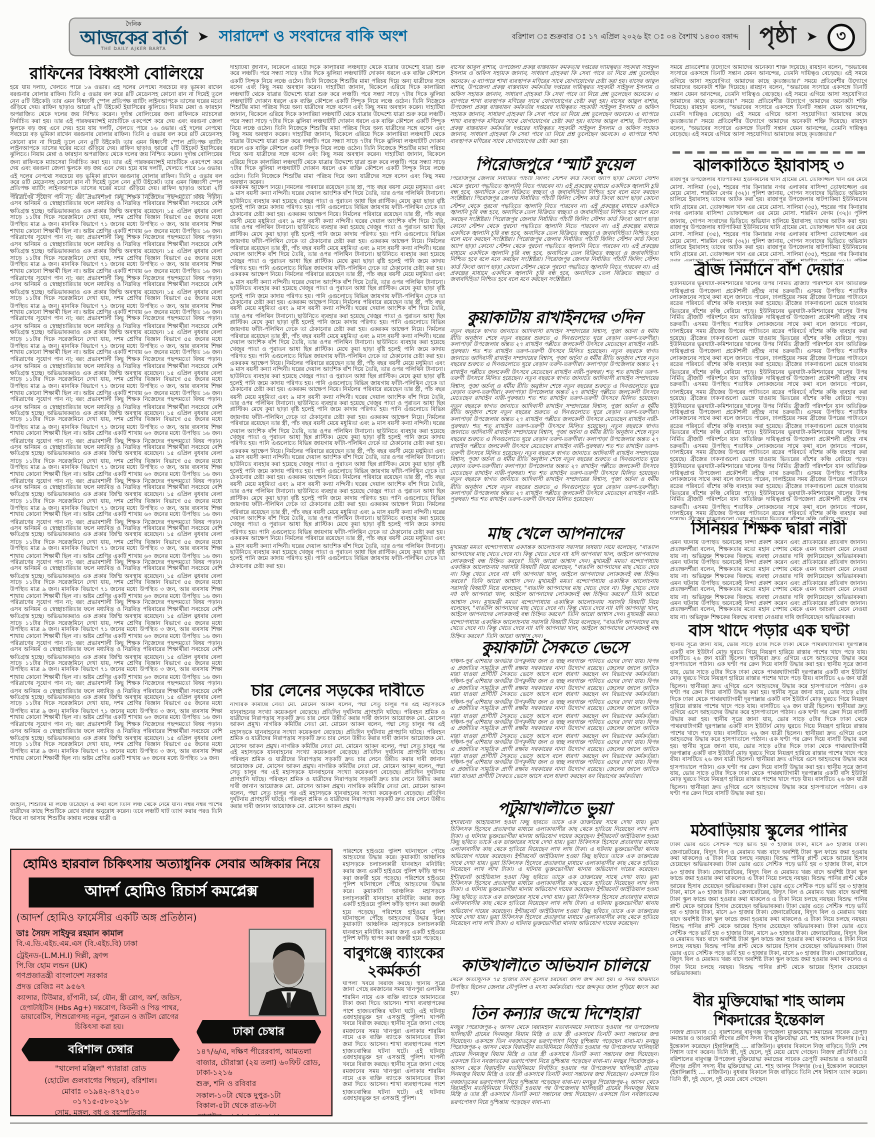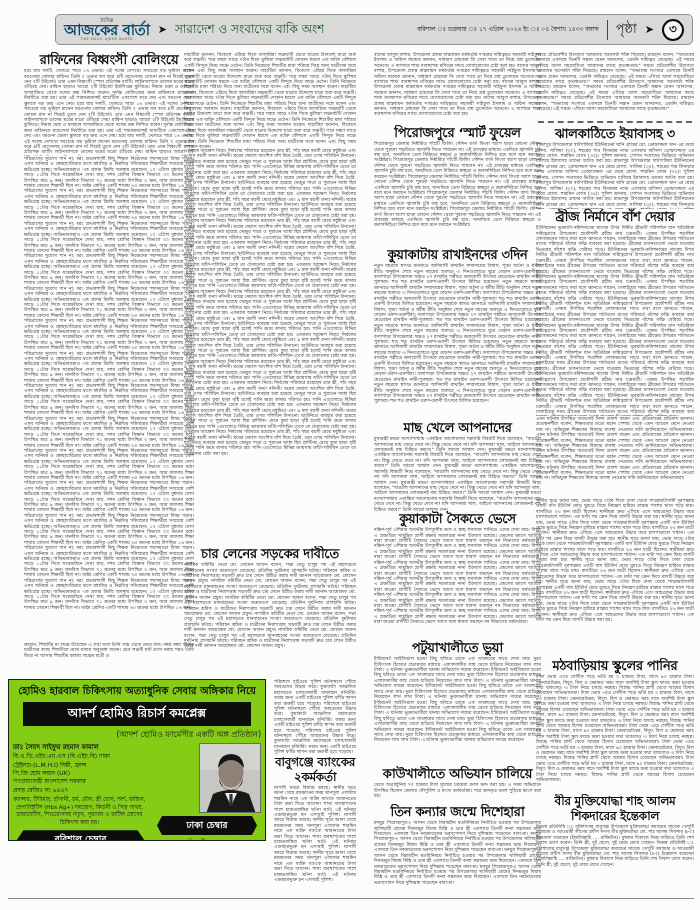--- a/index.html
+++ b/index.html
@@ -9,55 +9,55 @@
 
   
   .masthead { position:absolute; left:55px; top:14px; width:638px; height:31px;
               background:#d9d9d7; border:1px solid #8f8f8d; border-radius:5px;
               display:flex; align-items:center; padding:0 8px; gap:8px; }
   .logo-block { text-align:center; line-height:1; white-space:nowrap; }
   .logo-daily { font-size:5px; color:#222; }
   .logo-name  { font-size:15px; font-weight:bold; letter-spacing:-0.5px; color:#0c4a6e; }
   .logo-sub   { font-size:3.5px; color:#555; letter-spacing:0.5px; }
   .m-arrow { font-size:11px; line-height:1; color:#111; }
-  .section-title { font-size:12px; color:#14532d; white-space:nowrap; overflow:hidden; }
+  .section-title { font-size:12px; color:#0369a1; white-space:nowrap; overflow:hidden;font-weight:bold; }
   .dateline { margin-left:auto; font-size:6px; color:#222; white-space:nowrap; overflow:hidden; max-width:235px; }
   .m-sep { width:1px; height:20px; background:#444; flex:none; }
-  .page-label { font-size:13px; font-weight:normal; white-space:nowrap; }
+  .page-label { font-size:18px; font-weight:bold; white-space:nowrap; }
   .page-circle { width:22px; height:22px; border:2.5px solid #0c0c0c; border-radius:50%;
                  background:#f6f6f4; display:flex; align-items:center; justify-content:center;
                  font-size:12px; font-weight:bold; flex:none; }
 
   
   .col { position:absolute; top:52px; overflow:hidden; }
-  #col1  { left:24px;   width:170px; height:625px; }
+  #col1  { left:8px;   width:170px; height:625px; }
   #col2  { left:184px; width:172px; height:628px; }
-  #col3  { left:374px; width:167px; height:845px; }
+  #col3  { left:360px; width:167px; height:845px;font-style:italic; }
   #col4  { left:536px; width:158px; height:845px; }
   #col2b { position:absolute; left:274px; top:679px; width:82px; height:214px; overflow:hidden; }
 
   .article { overflow:hidden; }
   .hl { font-weight:bold; text-align:center; font-size:13px; line-height:1.25;
         white-space:nowrap; overflow:hidden; color:#0a0a0a; letter-spacing:-0.3px; }
   .hl.wrap { white-space:normal; font-size:12px; }
   .body { font-size:4.6px; line-height:1.18; text-align:justify; color:#2d2d2b;
           overflow:hidden; word-break:break-word; height:100%; }
   .article .body { height:auto; }
   .body.center { text-align:center; }
   .dash-divider { border-top:2px dashed #666; margin:3px 2px; }
   .bottom-rule { position:absolute; left:8px; top:898px; width:686px; height:1px; background:#8a8a88; }
 
   
-  .ad { position:absolute; left:8px; top:679px; width:258px; height:162px;
-        border:1.5px solid #1d1d1b; background:#84cc16; padding:3px 4px; overflow:hidden; }
+  .ad { position:absolute; left:8px; top:679px; width:258px; height:214px;
+        border:1.5px solid #1d1d1b; background:#fca5a5; padding:3px 4px; overflow:hidden; }
   .ad-tagline { font-size:10px; font-weight:bold; text-align:center; white-space:nowrap;
                 overflow:hidden; color:#0a0a0a; }
   .ad-titlebar { background:#0d0d0b; color:#fff; font-size:12px; font-weight:bold;
                  text-align:center; margin:2px 10px; padding:2px 0; white-space:nowrap; overflow:hidden; }
-  .ad-subtitle { font-size:8px; text-align:right; margin-bottom:2px; white-space:nowrap; overflow:hidden; }
+  .ad-subtitle { font-size:8px; text-align:left; margin-bottom:2px; white-space:nowrap; overflow:hidden; }
   .ad-cols { display:flex; gap:5px; }
   .ad-left { flex:1.25; min-width:0; }
   .ad-right { flex:1; min-width:0; }
   .doc-info { font-size:6px; line-height:1.4; padding-right:2px; }
   .doc-info .b0 { font-weight:bold; font-size:6.6px; }
   .photo { width:62px; height:70px; border:1px solid #6b6b69; background:#c9c9c5;
            margin:0 0 3px auto; overflow:hidden; }
   .treatments { font-size:5.6px; text-align:center; line-height:1.35; padding:2px 2px 2px 0; color:#222; }
   .ribbon { background:#0d0d0b; color:#fff; text-align:center; font-weight:bold; font-size:9px;
             padding:2px 0; margin:2px 4px 3px 4px; white-space:nowrap; overflow:hidden;
@@ -162,23 +162,25 @@
     <div class="dash-divider"></div>
     <div class="article" style="height:83px">
       <div class="hl">ঝালকাঠিতে ইয়াবাসহ ৩</div>
       <div class="body">রাজাপুর উপজেলার ষাটপাকিয়া ইউনিয়নের ঘানি গ্রামের মো. তোফাজ্জল খান এর মেয়ে মোসা. সালিমা (৩৫), শহরের পার কিনারার নগর এলাকার বাসিন্দা তোফাজ্জেল এর মেয়ে মোসা. শারমিন বেগম (৩২)। পুলিশ জানায়, গোপন সংবাদের ভিত্তিতে অভিযান চালিয়ে ইয়াবাসহ তাদের আটক করা হয়। রাজাপুর উপজেলার ষাটপাকিয়া ইউনিয়নের ঘানি গ্রামের মো. তোফাজ্জল খান এর মেয়ে মোসা. সালিমা (৩৫), শহরের পার কিনারার নগর এলাকার বাসিন্দা তোফাজ্জেল এর মেয়ে মোসা. শারমিন বেগম (৩২)। পুলিশ জানায়, গোপন সংবাদের ভিত্তিতে অভিযান চালিয়ে ইয়াবাসহ তাদের আটক করা হয়। রাজাপুর উপজেলার ষাটপাকিয়া ইউনিয়নের ঘানি গ্রামের মো. তোফাজ্জল খান এর মেয়ে মোসা. সালিমা (৩৫), শহরের পার কিনারার নগর এলাকার বাসিন্দা তোফাজ্জেল এর মেয়ে মোসা. শারমিন বেগম (৩২)। পুলিশ জানায়, গোপন সংবাদের ভিত্তিতে অভিযান চালিয়ে ইয়াবাসহ তাদের আটক করা হয়। রাজাপুর উপজেলার ষাটপাকিয়া ইউনিয়নের ঘানি গ্রামের মো. তোফাজ্জল খান এর মেয়ে মোসা. সালিমা (৩৫), শহরের পার কিনারার নগর এলাকার বাসিন্দা তোফাজ্জেল এর মেয়ে মোসা. শারমিন বেগম (৩২)। পুলিশ জানায়, গোপন সংবাদের ভিত্তিতে অভিযান চালিয়ে ইয়াবাসহ তাদের আটক করা হয়।</div>
     </div>
     <div class="article" style="height:207px">
       <div class="hl">ব্রীজ নির্মানে বাঁশ দেয়ার</div>
       <div class="body">ইউনিয়নের ভূরঘাটা-কমিশনারের খালের উপর নির্মিত ব্রীজটি পরিদর্শনে যান অতিরিক্ত দায়িত্বপ্রাপ্ত উপজেলা প্রকৌশলী রহীন্দ্র নাথ চক্রবর্তী। এসময় উপস্থিত শতাধিক লোকজনের সাথে কথা বলে জানতে পারেন, ঢালাইয়ের সময় ব্রীজের উপরের পাটাতনে রডের পরিবর্তে বাঁশের কঞ্চি ব্যবহার করা হয়েছে। ব্রীজের ঢাকনাগুলো ভেঙ্গে যাওয়ায় ভিতরের বাঁশের কঞ্চি বেরিয়ে পড়ে। ইউনিয়নের ভূরঘাটা-কমিশনারের খালের উপর নির্মিত ব্রীজটি পরিদর্শনে যান অতিরিক্ত দায়িত্বপ্রাপ্ত উপজেলা প্রকৌশলী রহীন্দ্র নাথ চক্রবর্তী। এসময় উপস্থিত শতাধিক লোকজনের সাথে কথা বলে জানতে পারেন, ঢালাইয়ের সময় ব্রীজের উপরের পাটাতনে রডের পরিবর্তে বাঁশের কঞ্চি ব্যবহার করা হয়েছে। ব্রীজের ঢাকনাগুলো ভেঙ্গে যাওয়ায় ভিতরের বাঁশের কঞ্চি বেরিয়ে পড়ে। ইউনিয়নের ভূরঘাটা-কমিশনারের খালের উপর নির্মিত ব্রীজটি পরিদর্শনে যান অতিরিক্ত দায়িত্বপ্রাপ্ত উপজেলা প্রকৌশলী রহীন্দ্র নাথ চক্রবর্তী। এসময় উপস্থিত শতাধিক লোকজনের সাথে কথা বলে জানতে পারেন, ঢালাইয়ের সময় ব্রীজের উপরের পাটাতনে রডের পরিবর্তে বাঁশের কঞ্চি ব্যবহার করা হয়েছে। ব্রীজের ঢাকনাগুলো ভেঙ্গে যাওয়ায় ভিতরের বাঁশের কঞ্চি বেরিয়ে পড়ে। ইউনিয়নের ভূরঘাটা-কমিশনারের খালের উপর নির্মিত ব্রীজটি পরিদর্শনে যান অতিরিক্ত দায়িত্বপ্রাপ্ত উপজেলা প্রকৌশলী রহীন্দ্র নাথ চক্রবর্তী। এসময় উপস্থিত শতাধিক লোকজনের সাথে কথা বলে জানতে পারেন, ঢালাইয়ের সময় ব্রীজের উপরের পাটাতনে রডের পরিবর্তে বাঁশের কঞ্চি ব্যবহার করা হয়েছে। ব্রীজের ঢাকনাগুলো ভেঙ্গে যাওয়ায় ভিতরের বাঁশের কঞ্চি বেরিয়ে পড়ে। ইউনিয়নের ভূরঘাটা-কমিশনারের খালের উপর নির্মিত ব্রীজটি পরিদর্শনে যান অতিরিক্ত দায়িত্বপ্রাপ্ত উপজেলা প্রকৌশলী রহীন্দ্র নাথ চক্রবর্তী। এসময় উপস্থিত শতাধিক লোকজনের সাথে কথা বলে জানতে পারেন, ঢালাইয়ের সময় ব্রীজের উপরের পাটাতনে রডের পরিবর্তে বাঁশের কঞ্চি ব্যবহার করা হয়েছে। ব্রীজের ঢাকনাগুলো ভেঙ্গে যাওয়ায় ভিতরের বাঁশের কঞ্চি বেরিয়ে পড়ে। ইউনিয়নের ভূরঘাটা-কমিশনারের খালের উপর নির্মিত ব্রীজটি পরিদর্শনে যান অতিরিক্ত দায়িত্বপ্রাপ্ত উপজেলা প্রকৌশলী রহীন্দ্র নাথ চক্রবর্তী। এসময় উপস্থিত শতাধিক লোকজনের সাথে কথা বলে জানতে পারেন, ঢালাইয়ের সময় ব্রীজের উপরের পাটাতনে রডের পরিবর্তে বাঁশের কঞ্চি ব্যবহার করা হয়েছে। ব্রীজের ঢাকনাগুলো ভেঙ্গে যাওয়ায় ভিতরের বাঁশের কঞ্চি বেরিয়ে পড়ে। ইউনিয়নের ভূরঘাটা-কমিশনারের খালের উপর নির্মিত ব্রীজটি পরিদর্শনে যান অতিরিক্ত দায়িত্বপ্রাপ্ত উপজেলা প্রকৌশলী রহীন্দ্র নাথ চক্রবর্তী। এসময় উপস্থিত শতাধিক লোকজনের সাথে কথা বলে জানতে পারেন, ঢালাইয়ের সময় ব্রীজের উপরের পাটাতনে রডের পরিবর্তে বাঁশের কঞ্চি ব্যবহার করা হয়েছে। ব্রীজের ঢাকনাগুলো ভেঙ্গে যাওয়ায় ভিতরের বাঁশের কঞ্চি বেরিয়ে পড়ে। ইউনিয়নের ভূরঘাটা-কমিশনারের খালের উপর নির্মিত ব্রীজটি পরিদর্শনে যান অতিরিক্ত দায়িত্বপ্রাপ্ত উপজেলা প্রকৌশলী রহীন্দ্র নাথ চক্রবর্তী। এসময় উপস্থিত শতাধিক লোকজনের সাথে কথা বলে জানতে পারেন, ঢালাইয়ের সময় ব্রীজের উপরের পাটাতনে রডের পরিবর্তে বাঁশের কঞ্চি ব্যবহার করা হয়েছে। ব্রীজের ঢাকনাগুলো ভেঙ্গে যাওয়ায় ভিতরের বাঁশের কঞ্চি বেরিয়ে পড়ে।</div>
     </div>
     <div class="article" style="height:82px">
+      <div class="hl">সিনিয়র শিক্ষক দ্বারা নারী</div>
       <div class="body">এমন ঘটনায় উপস্থিত অনেকেই নিন্দা প্রকাশ করেন এবং প্রতিকারের প্রতিবাদ জানান। প্রত্যক্ষদর্শীরা বলেন, শিক্ষকতার মতো মহান পেশায় থেকে এমন আচরণ মেনে নেওয়া যায় না। অভিযুক্ত শিক্ষকের বিরুদ্ধে ব্যবস্থা নেওয়ার দাবি জানিয়েছেন অভিভাবকরা। এমন ঘটনায় উপস্থিত অনেকেই নিন্দা প্রকাশ করেন এবং প্রতিকারের প্রতিবাদ জানান। প্রত্যক্ষদর্শীরা বলেন, শিক্ষকতার মতো মহান পেশায় থেকে এমন আচরণ মেনে নেওয়া যায় না। অভিযুক্ত শিক্ষকের বিরুদ্ধে ব্যবস্থা নেওয়ার দাবি জানিয়েছেন অভিভাবকরা। এমন ঘটনায় উপস্থিত অনেকেই নিন্দা প্রকাশ করেন এবং প্রতিকারের প্রতিবাদ জানান। প্রত্যক্ষদর্শীরা বলেন, শিক্ষকতার মতো মহান পেশায় থেকে এমন আচরণ মেনে নেওয়া যায় না। অভিযুক্ত শিক্ষকের বিরুদ্ধে ব্যবস্থা নেওয়ার দাবি জানিয়েছেন অভিভাবকরা। এমন ঘটনায় উপস্থিত অনেকেই নিন্দা প্রকাশ করেন এবং প্রতিকারের প্রতিবাদ জানান। প্রত্যক্ষদর্শীরা বলেন, শিক্ষকতার মতো মহান পেশায় থেকে এমন আচরণ মেনে নেওয়া যায় না। অভিযুক্ত শিক্ষকের বিরুদ্ধে ব্যবস্থা নেওয়ার দাবি জানিয়েছেন অভিভাবকরা।</div>
     </div>
     <div class="article" style="height:160px">
+      <div class="hl">বাস খাদে পড়ার এক ঘণ্টা</div>
       <div class="body">স্থানীয় সূত্রে জানা যায়, ভোর সাড়ে ৫টার দিকে ঢাকা থেকে পাথরঘাটাগামী দূরপাল্লার একটি বাস ইউটার্ন মোড় ঘুরতে গিয়ে নিয়ন্ত্রণ হারিয়ে রাস্তার পাশের খাদে পড়ে যায়। বাসটিতে ২৬ জন যাত্রী ছিলেন। স্থানীয়রা দ্রুত এগিয়ে এসে আহতদের উদ্ধার করে হাসপাতালে পাঠান। এক ঘণ্টা পর ক্রেন দিয়ে বাসটি উদ্ধার করা হয়। স্থানীয় সূত্রে জানা যায়, ভোর সাড়ে ৫টার দিকে ঢাকা থেকে পাথরঘাটাগামী দূরপাল্লার একটি বাস ইউটার্ন মোড় ঘুরতে গিয়ে নিয়ন্ত্রণ হারিয়ে রাস্তার পাশের খাদে পড়ে যায়। বাসটিতে ২৬ জন যাত্রী ছিলেন। স্থানীয়রা দ্রুত এগিয়ে এসে আহতদের উদ্ধার করে হাসপাতালে পাঠান। এক ঘণ্টা পর ক্রেন দিয়ে বাসটি উদ্ধার করা হয়। স্থানীয় সূত্রে জানা যায়, ভোর সাড়ে ৫টার দিকে ঢাকা থেকে পাথরঘাটাগামী দূরপাল্লার একটি বাস ইউটার্ন মোড় ঘুরতে গিয়ে নিয়ন্ত্রণ হারিয়ে রাস্তার পাশের খাদে পড়ে যায়। বাসটিতে ২৬ জন যাত্রী ছিলেন। স্থানীয়রা দ্রুত এগিয়ে এসে আহতদের উদ্ধার করে হাসপাতালে পাঠান। এক ঘণ্টা পর ক্রেন দিয়ে বাসটি উদ্ধার করা হয়। স্থানীয় সূত্রে জানা যায়, ভোর সাড়ে ৫টার দিকে ঢাকা থেকে পাথরঘাটাগামী দূরপাল্লার একটি বাস ইউটার্ন মোড় ঘুরতে গিয়ে নিয়ন্ত্রণ হারিয়ে রাস্তার পাশের খাদে পড়ে যায়। বাসটিতে ২৬ জন যাত্রী ছিলেন। স্থানীয়রা দ্রুত এগিয়ে এসে আহতদের উদ্ধার করে হাসপাতালে পাঠান। এক ঘণ্টা পর ক্রেন দিয়ে বাসটি উদ্ধার করা হয়। স্থানীয় সূত্রে জানা যায়, ভোর সাড়ে ৫টার দিকে ঢাকা থেকে পাথরঘাটাগামী দূরপাল্লার একটি বাস ইউটার্ন মোড় ঘুরতে গিয়ে নিয়ন্ত্রণ হারিয়ে রাস্তার পাশের খাদে পড়ে যায়। বাসটিতে ২৬ জন যাত্রী ছিলেন। স্থানীয়রা দ্রুত এগিয়ে এসে আহতদের উদ্ধার করে হাসপাতালে পাঠান। এক ঘণ্টা পর ক্রেন দিয়ে বাসটি উদ্ধার করা হয়। স্থানীয় সূত্রে জানা যায়, ভোর সাড়ে ৫টার দিকে ঢাকা থেকে পাথরঘাটাগামী দূরপাল্লার একটি বাস ইউটার্ন মোড় ঘুরতে গিয়ে নিয়ন্ত্রণ হারিয়ে রাস্তার পাশের খাদে পড়ে যায়। বাসটিতে ২৬ জন যাত্রী ছিলেন। স্থানীয়রা দ্রুত এগিয়ে এসে আহতদের উদ্ধার করে হাসপাতালে পাঠান। এক ঘণ্টা পর ক্রেন দিয়ে বাসটি উদ্ধার করা হয়।</div>
     </div>
     <div class="article" style="height:136px">
       <div class="hl">মঠবাড়িয়ায় স্কুলের পানির</div>
       <div class="body">টাকা ভোর এতে সেন্টিক পড়ে ভর্তি হয় ৩ হাজার টাকা, মাসে ৯০ হাজার টাকা। জেনারেটরের, বিদ্যুৎ বিল ও মেরামত খরচ বাদে অবশিষ্ট টাকা স্কুল ফান্ডে জমা হওয়ার কথা থাকলেও এ টাকা নিয়ে চলছে নয়ছয়। বিশুদ্ধ পানির প্লান্ট থেকে আয়ের হিসাব চেয়েছেন অভিভাবকরা। টাকা ভোর এতে সেন্টিক পড়ে ভর্তি হয় ৩ হাজার টাকা, মাসে ৯০ হাজার টাকা। জেনারেটরের, বিদ্যুৎ বিল ও মেরামত খরচ বাদে অবশিষ্ট টাকা স্কুল ফান্ডে জমা হওয়ার কথা থাকলেও এ টাকা নিয়ে চলছে নয়ছয়। বিশুদ্ধ পানির প্লান্ট থেকে আয়ের হিসাব চেয়েছেন অভিভাবকরা। টাকা ভোর এতে সেন্টিক পড়ে ভর্তি হয় ৩ হাজার টাকা, মাসে ৯০ হাজার টাকা। জেনারেটরের, বিদ্যুৎ বিল ও মেরামত খরচ বাদে অবশিষ্ট টাকা স্কুল ফান্ডে জমা হওয়ার কথা থাকলেও এ টাকা নিয়ে চলছে নয়ছয়। বিশুদ্ধ পানির প্লান্ট থেকে আয়ের হিসাব চেয়েছেন অভিভাবকরা। টাকা ভোর এতে সেন্টিক পড়ে ভর্তি হয় ৩ হাজার টাকা, মাসে ৯০ হাজার টাকা। জেনারেটরের, বিদ্যুৎ বিল ও মেরামত খরচ বাদে অবশিষ্ট টাকা স্কুল ফান্ডে জমা হওয়ার কথা থাকলেও এ টাকা নিয়ে চলছে নয়ছয়। বিশুদ্ধ পানির প্লান্ট থেকে আয়ের হিসাব চেয়েছেন অভিভাবকরা। টাকা ভোর এতে সেন্টিক পড়ে ভর্তি হয় ৩ হাজার টাকা, মাসে ৯০ হাজার টাকা। জেনারেটরের, বিদ্যুৎ বিল ও মেরামত খরচ বাদে অবশিষ্ট টাকা স্কুল ফান্ডে জমা হওয়ার কথা থাকলেও এ টাকা নিয়ে চলছে নয়ছয়। বিশুদ্ধ পানির প্লান্ট থেকে আয়ের হিসাব চেয়েছেন অভিভাবকরা। টাকা ভোর এতে সেন্টিক পড়ে ভর্তি হয় ৩ হাজার টাকা, মাসে ৯০ হাজার টাকা। জেনারেটরের, বিদ্যুৎ বিল ও মেরামত খরচ বাদে অবশিষ্ট টাকা স্কুল ফান্ডে জমা হওয়ার কথা থাকলেও এ টাকা নিয়ে চলছে নয়ছয়। বিশুদ্ধ পানির প্লান্ট থেকে আয়ের হিসাব চেয়েছেন অভিভাবকরা।</div>
     </div>
     <div class="article" style="height:100px">
       <div class="hl wrap">বীর মুক্তিযোদ্ধা শাহ আলম শিকদারের ইন্তেকাল</div>
       <div class="body">নিজস্ব প্রতিনিধি ঃ বরিশালের বাবুগঞ্জ উপজেলা মুক্তিযোদ্ধা কমান্ডের সাবেক ডেপুটি কমান্ডার ও আওয়ামী লীগের প্রবীণ সদস্য বীর মুক্তিযোদ্ধা মো. শাহ আলম সিকদার (৮৫) ইন্তেকাল করেছেন (ইন্নালিল্লাহি .... রাজিউন)। বুধবার বিকালে নিজ বাড়িতে তিনি শেষ নিশ্বাস ত্যাগ করেন। তিনি স্ত্রী, দুই ছেলে, দুই মেয়ে রেখে গেছেন। নিজস্ব প্রতিনিধি ঃ বরিশালের বাবুগঞ্জ উপজেলা মুক্তিযোদ্ধা কমান্ডের সাবেক ডেপুটি কমান্ডার ও আওয়ামী লীগের প্রবীণ সদস্য বীর মুক্তিযোদ্ধা মো. শাহ আলম সিকদার (৮৫) ইন্তেকাল করেছেন (ইন্নালিল্লাহি .... রাজিউন)। বুধবার বিকালে নিজ বাড়িতে তিনি শেষ নিশ্বাস ত্যাগ করেন। তিনি স্ত্রী, দুই ছেলে, দুই মেয়ে রেখে গেছেন।</div>
     </div>

